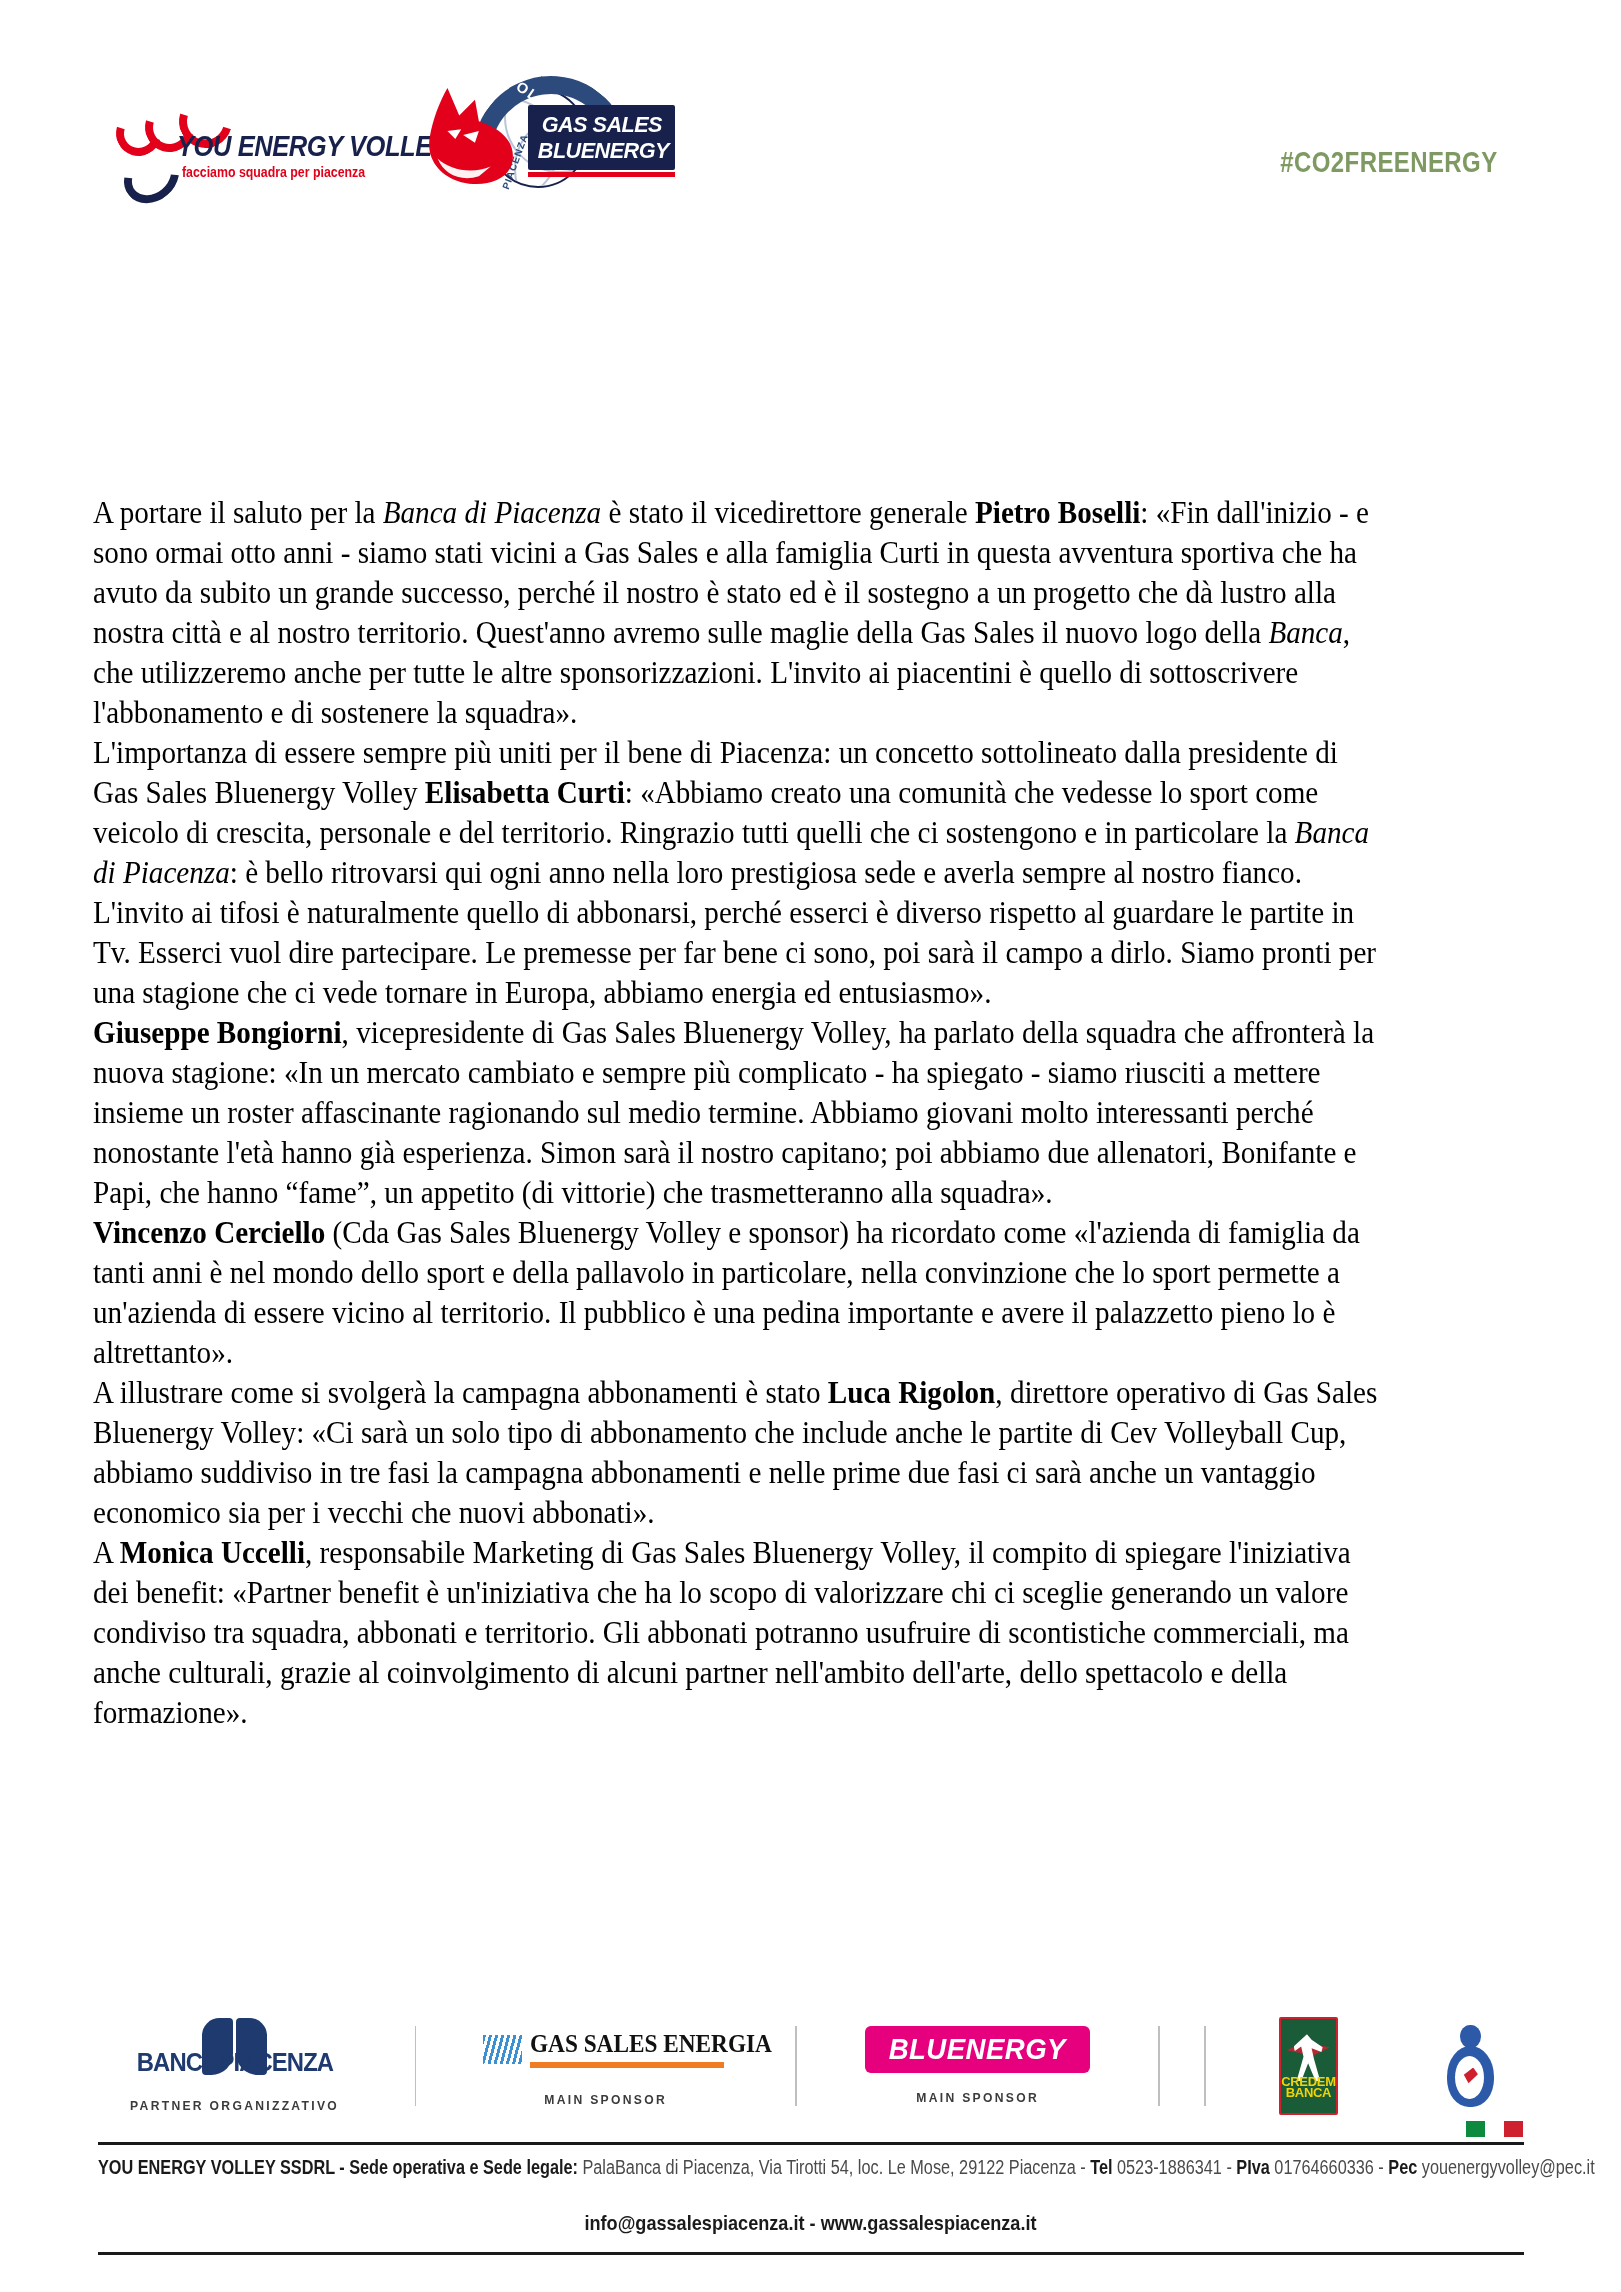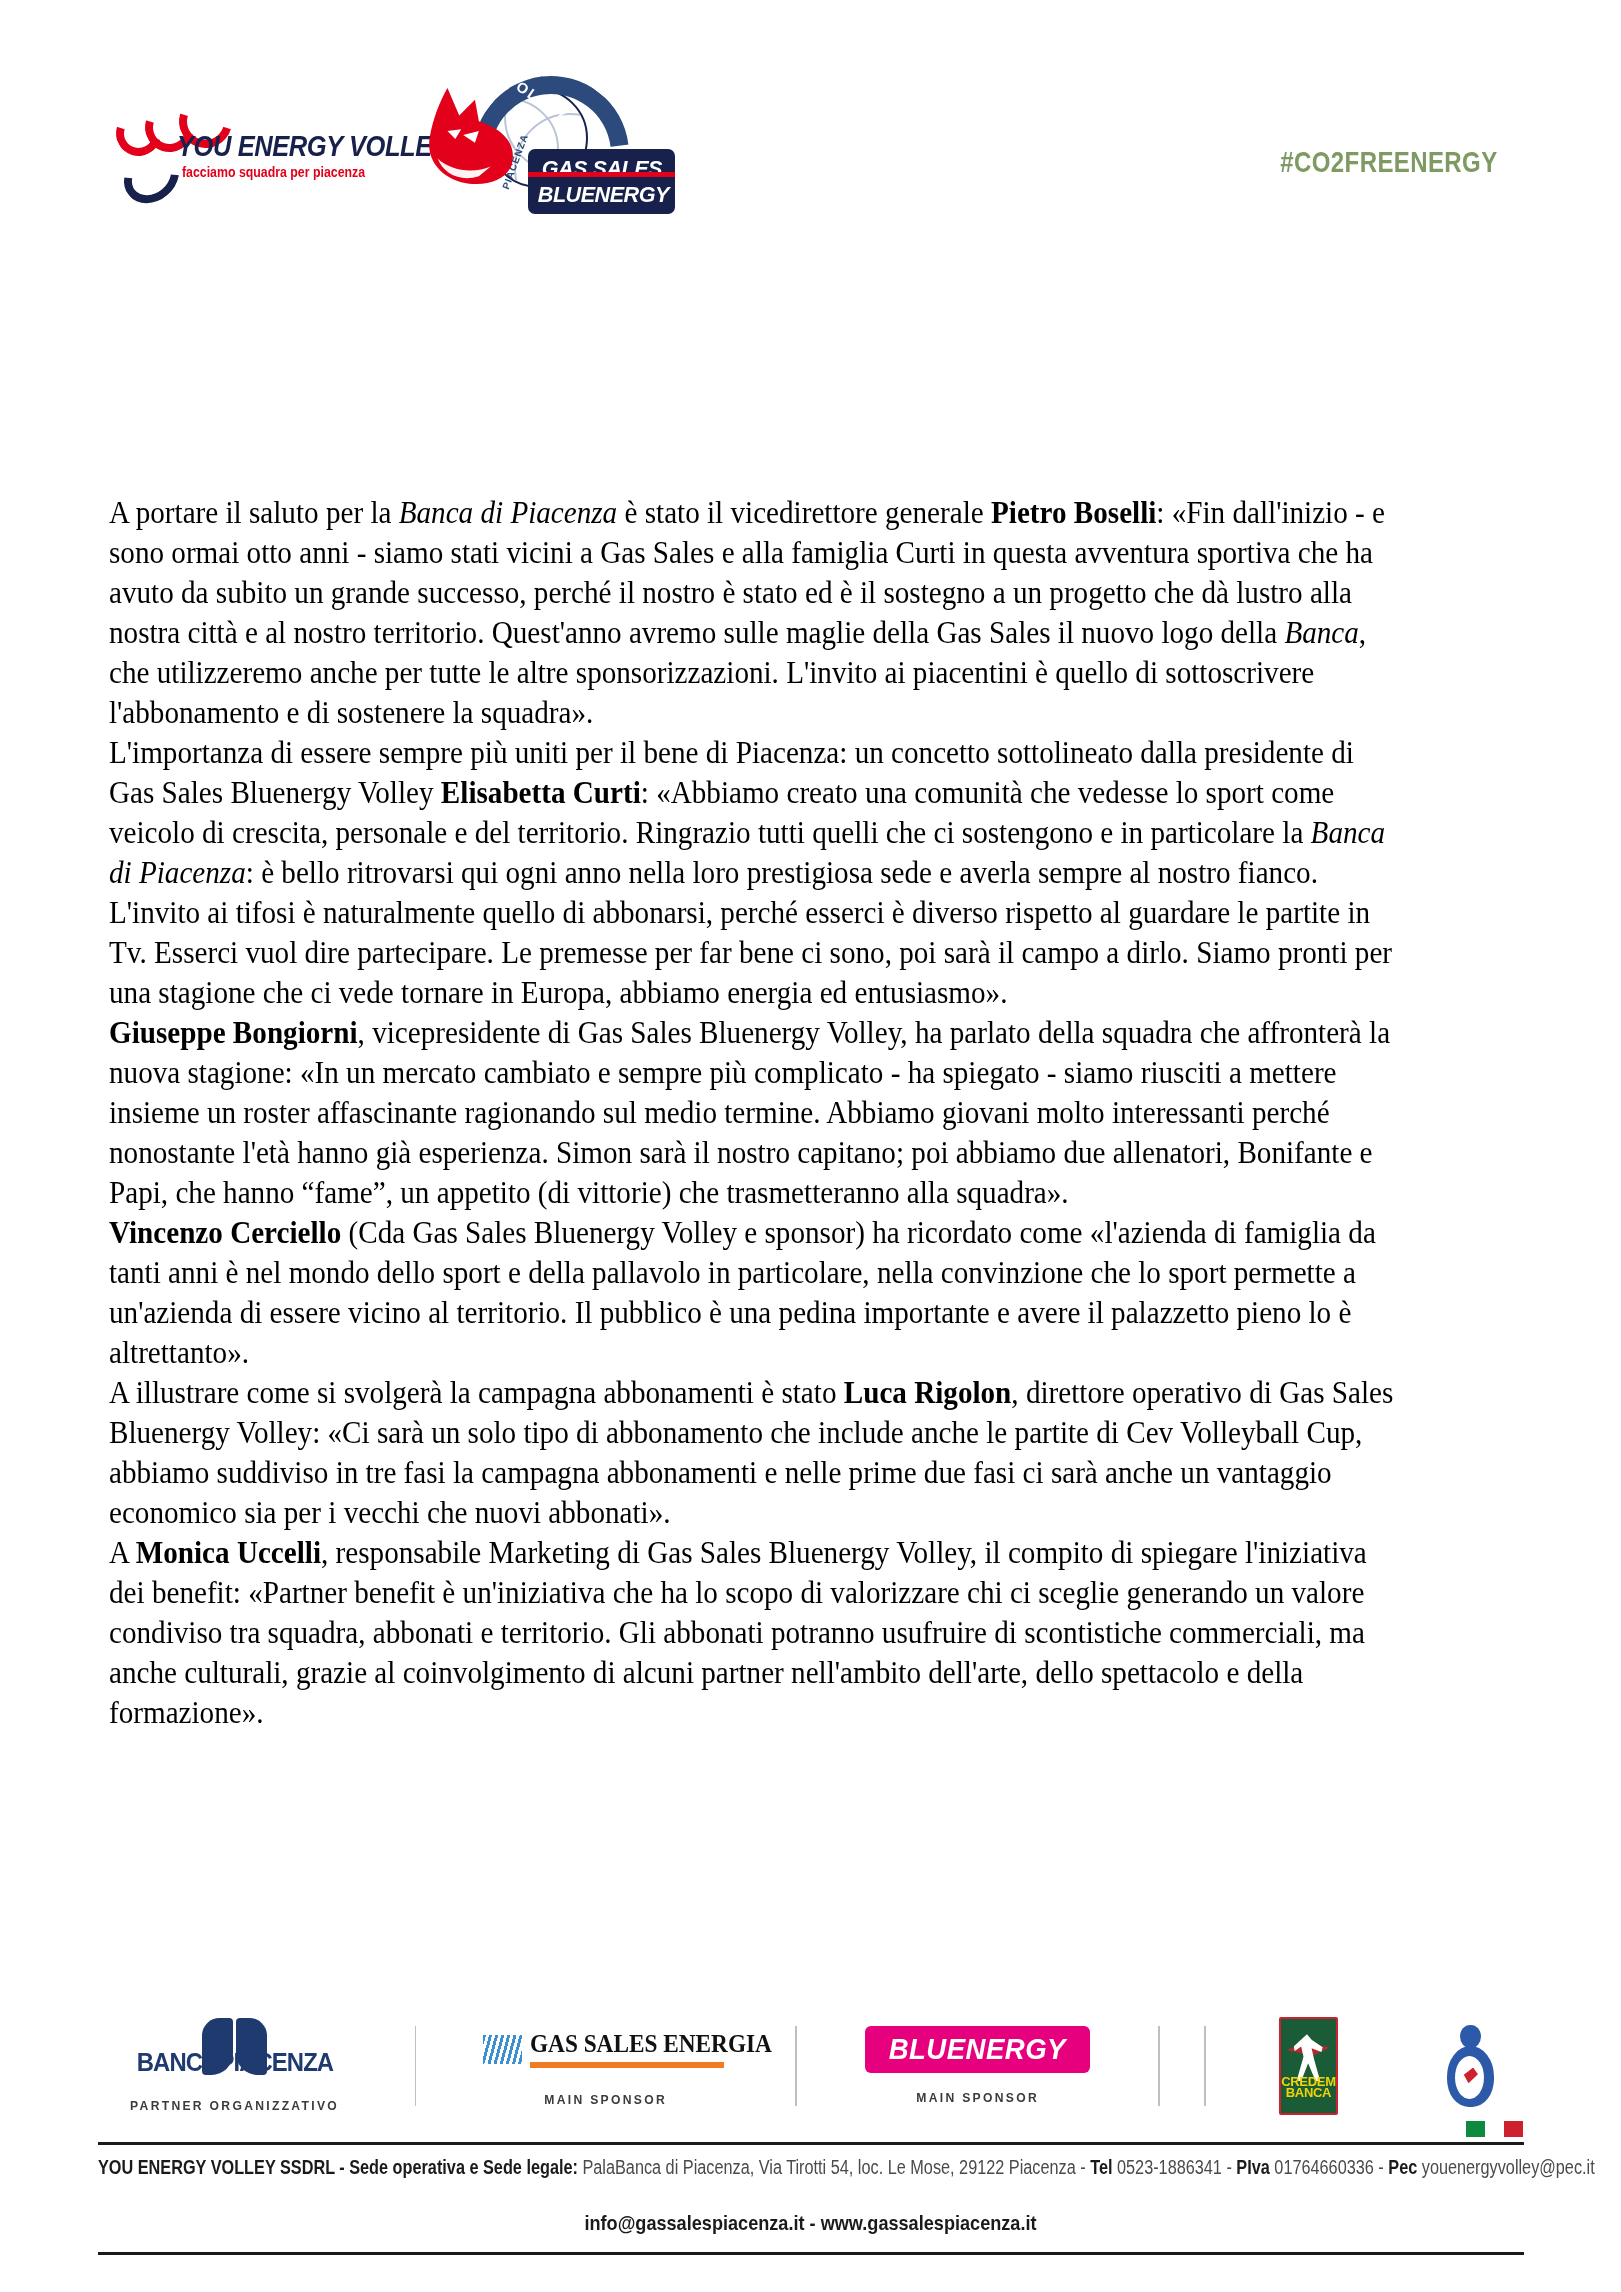--- a/index.html
+++ b/index.html
@@ -162,22 +162,21 @@
     width: 108px;
     height: 108px;
   }
   .gs-band {
     position: absolute;
     left: 116px;
     top: 27.4px;
     width: 147px;
     height: 65px;
     background: #17214b;
-    border-radius: 7px;
-    margin-top: 44px;
+    border-radius: 2px;
   }
   .gs-band-text1 {
     position: absolute;
     left: 13.7px;
     top: 6.9px;
     font-family: "Liberation Sans", sans-serif;
     font-weight: bold;
     font-style: italic;
     font-size: 21.6px;
     color: #ffffff;
@@ -218,21 +217,20 @@
     transform-origin: right center;
     white-space: nowrap;
   }
 
   
   .content {
     position: absolute;
     left: 93px;
     top: 493px;
     width: 1372px;
-    margin-left: 16px;
   }
   .para {
     font-family: "Liberation Serif", serif;
     font-size: 31px;
     line-height: 40px;
     text-align: left;
     margin: 0;
     color: #000000;
     transform: scaleX(0.94);
     transform-origin: left top;

